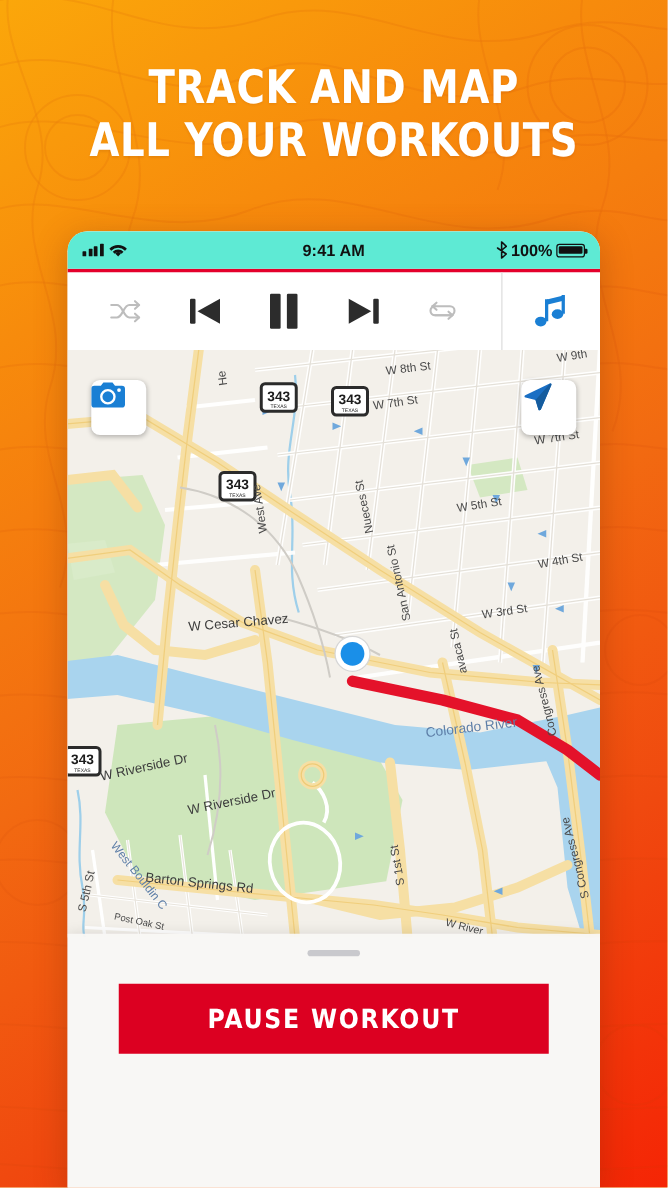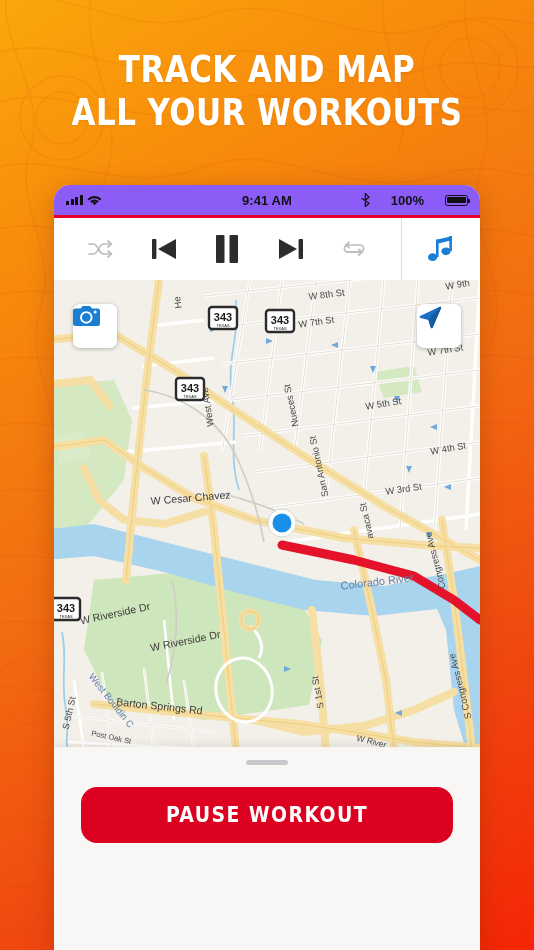--- a/index.html
+++ b/index.html
@@ -27,26 +27,26 @@
     transform:scaleX(.93);transform-origin:center;
     text-shadow:0 1px 2px rgba(120,40,0,.12);
   }
 
   
   .phone{position:absolute;left:54px;top:185px;width:426px;height:768px;
     background:#fff;border-radius:16px 16px 0 0;overflow:hidden;
     box-shadow:0 6px 26px rgba(110,35,0,.30);z-index:5;}
 
   
-  .statusbar{height:30px;background:#8b5cf6;display:flex;align-items:center;
+  .statusbar{height:30px;background:#5eead4;display:flex;align-items:center;
     padding:0 12px;position:relative;}
   .sb-left{display:flex;align-items:center;gap:4px;}
   .sb-center{position:absolute;left:0;right:0;text-align:center;
     font-size:13px;font-weight:bold;color:#111;letter-spacing:.1px;}
-  .sb-right{margin-left:auto;display:flex;align-items:center;gap:21px;
+  .sb-right{margin-left:auto;display:flex;align-items:center;gap:3px;
     font-size:13px;font-weight:bold;color:#111;position:relative;z-index:2;}
   .bars{display:flex;align-items:flex-end;gap:1.5px;height:10px;}
   .bars i{display:block;width:3px;background:#111;border-radius:.5px;}
   .bars i:nth-child(1){height:4px}.bars i:nth-child(2){height:6px}
   .bars i:nth-child(3){height:8px}.bars i:nth-child(4){height:10px}
   .batt{width:23px;height:11px;border:1.3px solid #111;border-radius:2.5px;
     position:relative;padding:1.3px;box-sizing:border-box;}
   .batt::after{content:"";position:absolute;right:-3.3px;top:3px;width:2px;height:4px;
     background:#111;border-radius:0 1px 1px 0;}
   .batt span{display:block;height:100%;background:#111;border-radius:1px;}
@@ -82,22 +82,22 @@
   .stat{flex:1;text-align:center;}
   .stat .val{
     font-family:"Liberation Sans Narrow","DejaVu Sans Condensed","Liberation Sans",sans-serif;
     font-weight:bold;font-size:47px;line-height:52px;color:#1C1C1C;
     letter-spacing:-.5px;transform:scaleX(.96);transform-origin:center;display:block;}
   .stat .lab{
     font-family:"Liberation Sans Narrow","DejaVu Sans Condensed","Liberation Sans",sans-serif;
     font-size:19px;font-weight:normal;color:#1C1C1C;letter-spacing:.4px;
     text-transform:uppercase;margin-top:1px;display:block;
     transform:scaleX(.95);transform-origin:center;}
-  .pausebtn{display:block;width:372px;margin:22px auto 0;height:56px;
-    background:#DC0021;border:none;border-radius:16px;color:#fff;cursor:pointer;
+  .pausebtn{display:block;width:344px;margin:22px auto 0;height:56px;
+    background:#DC0021;border:none;border-radius:0;color:#fff;cursor:pointer;
     font-family:"Liberation Sans Narrow","DejaVu Sans Condensed","Liberation Sans",sans-serif;
     font-weight:bold;font-size:21px;letter-spacing:1.4px;text-transform:uppercase;}
 
   .shield{font-family:"Liberation Sans",sans-serif;}
 </style>
 </head>
 <body>
 
 <div class="stage">
 

